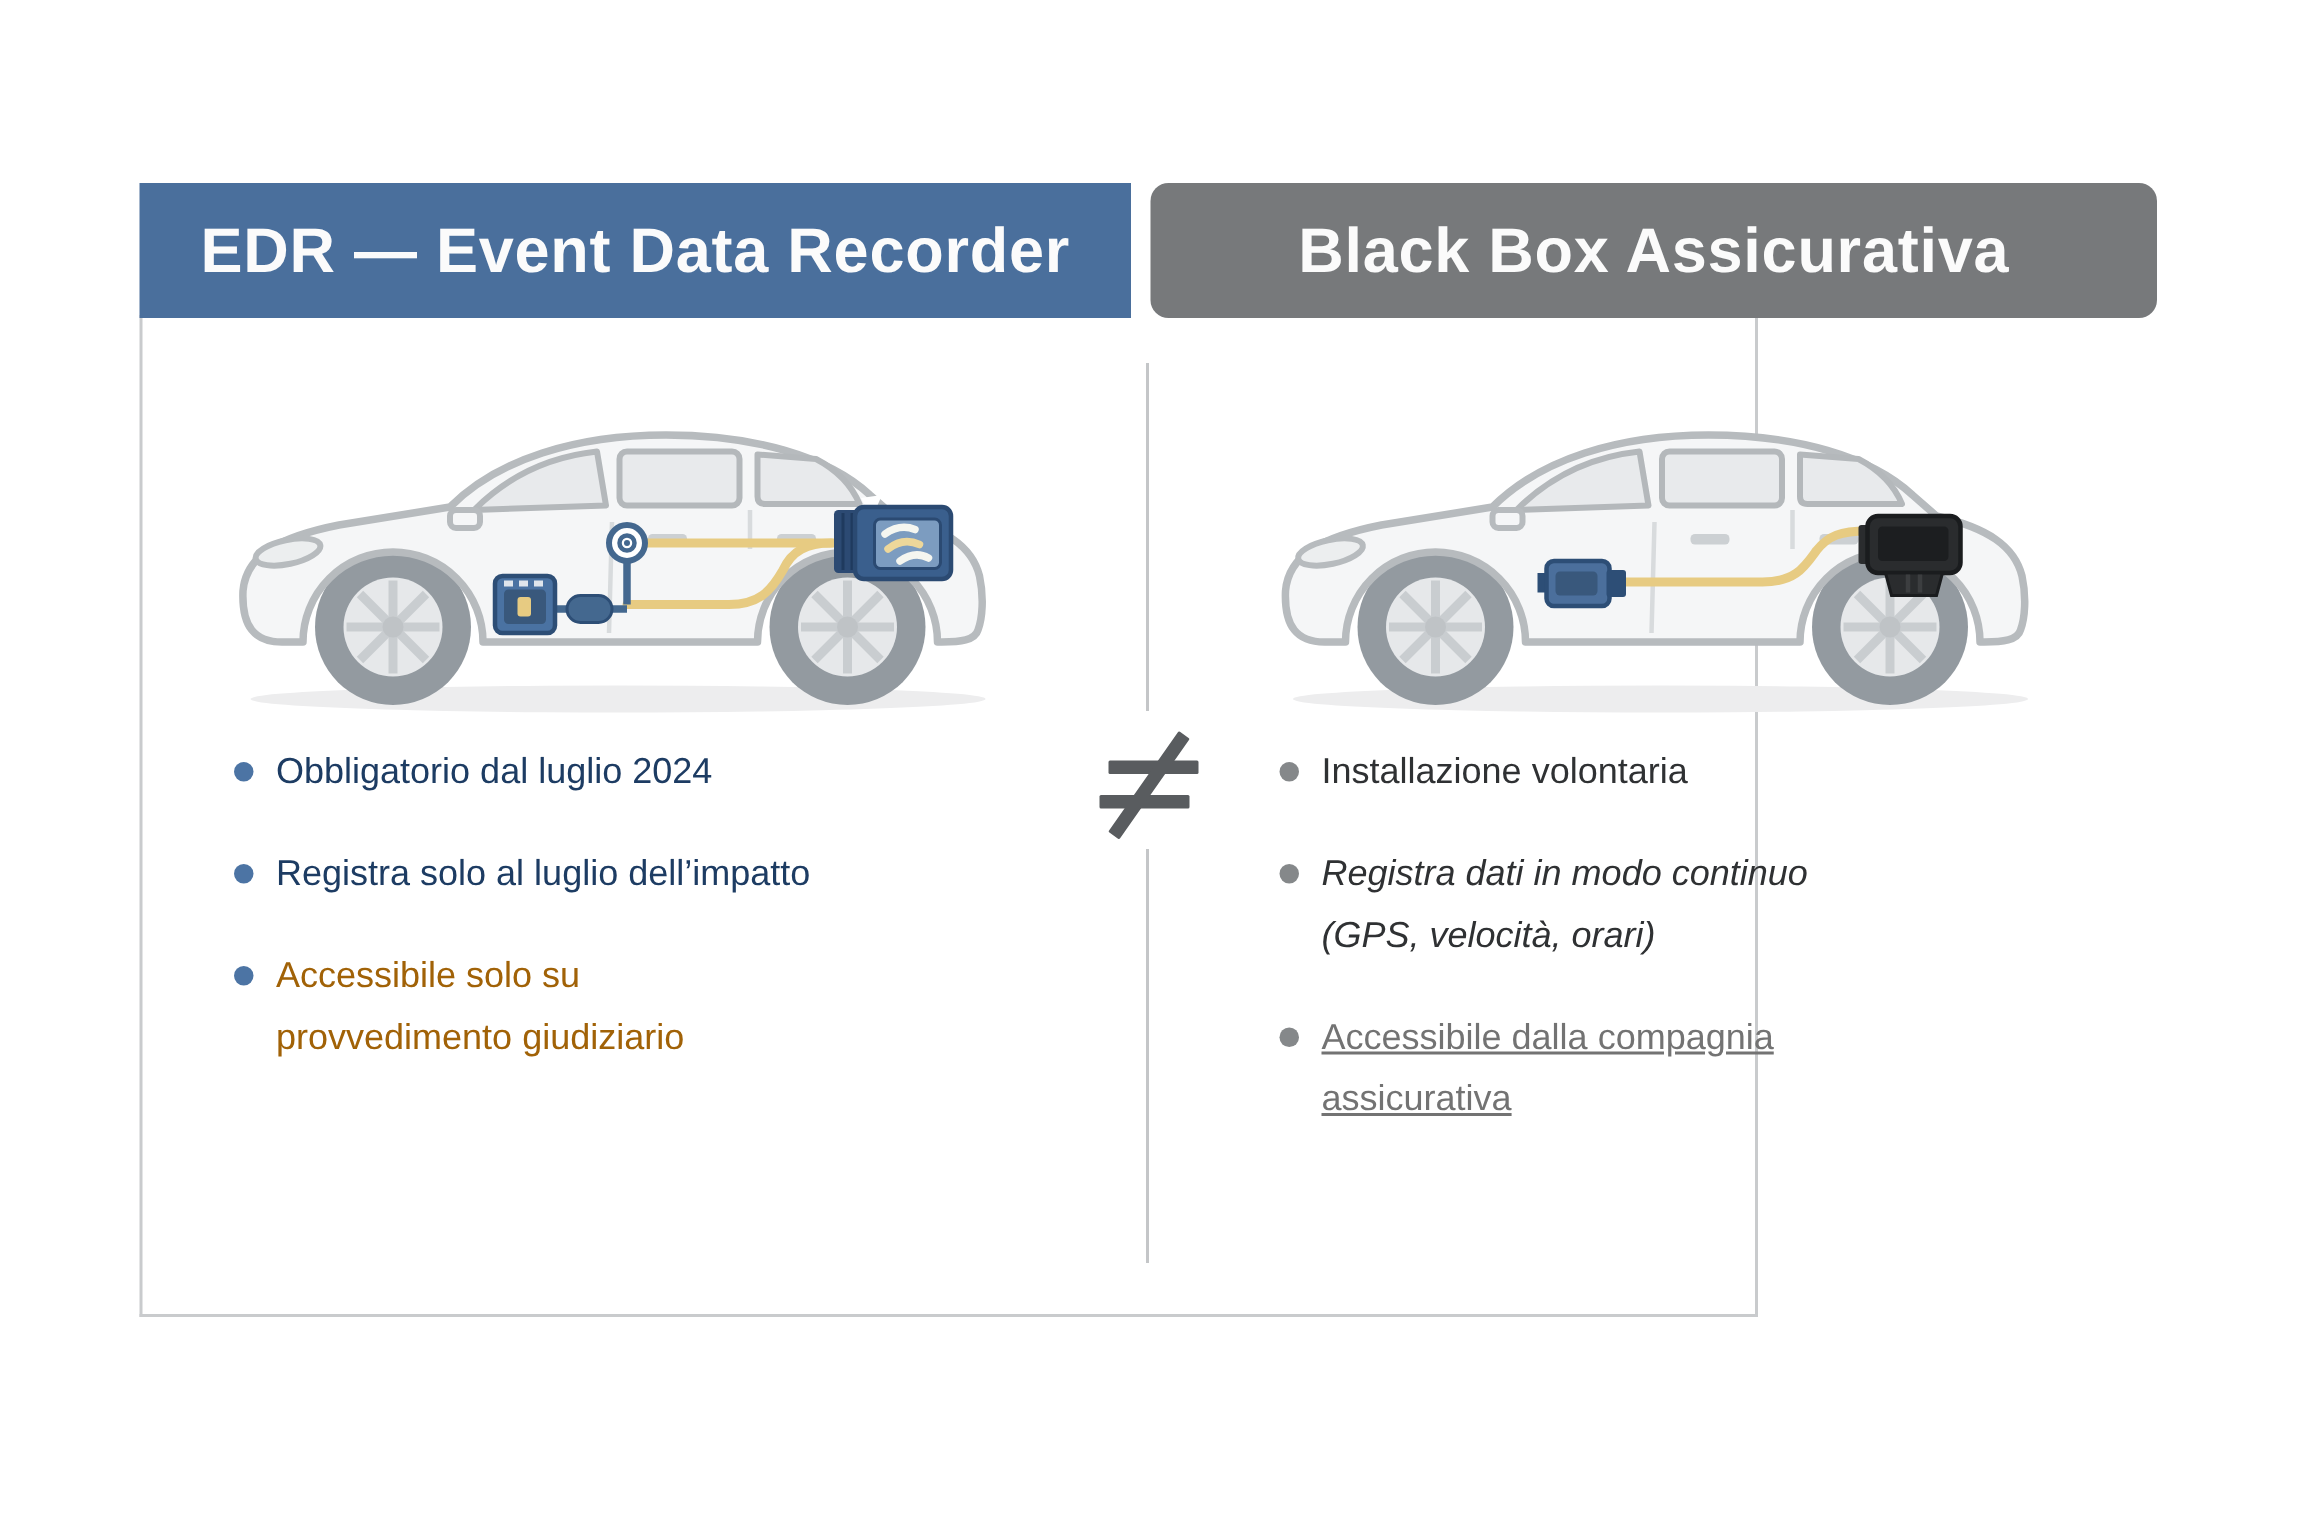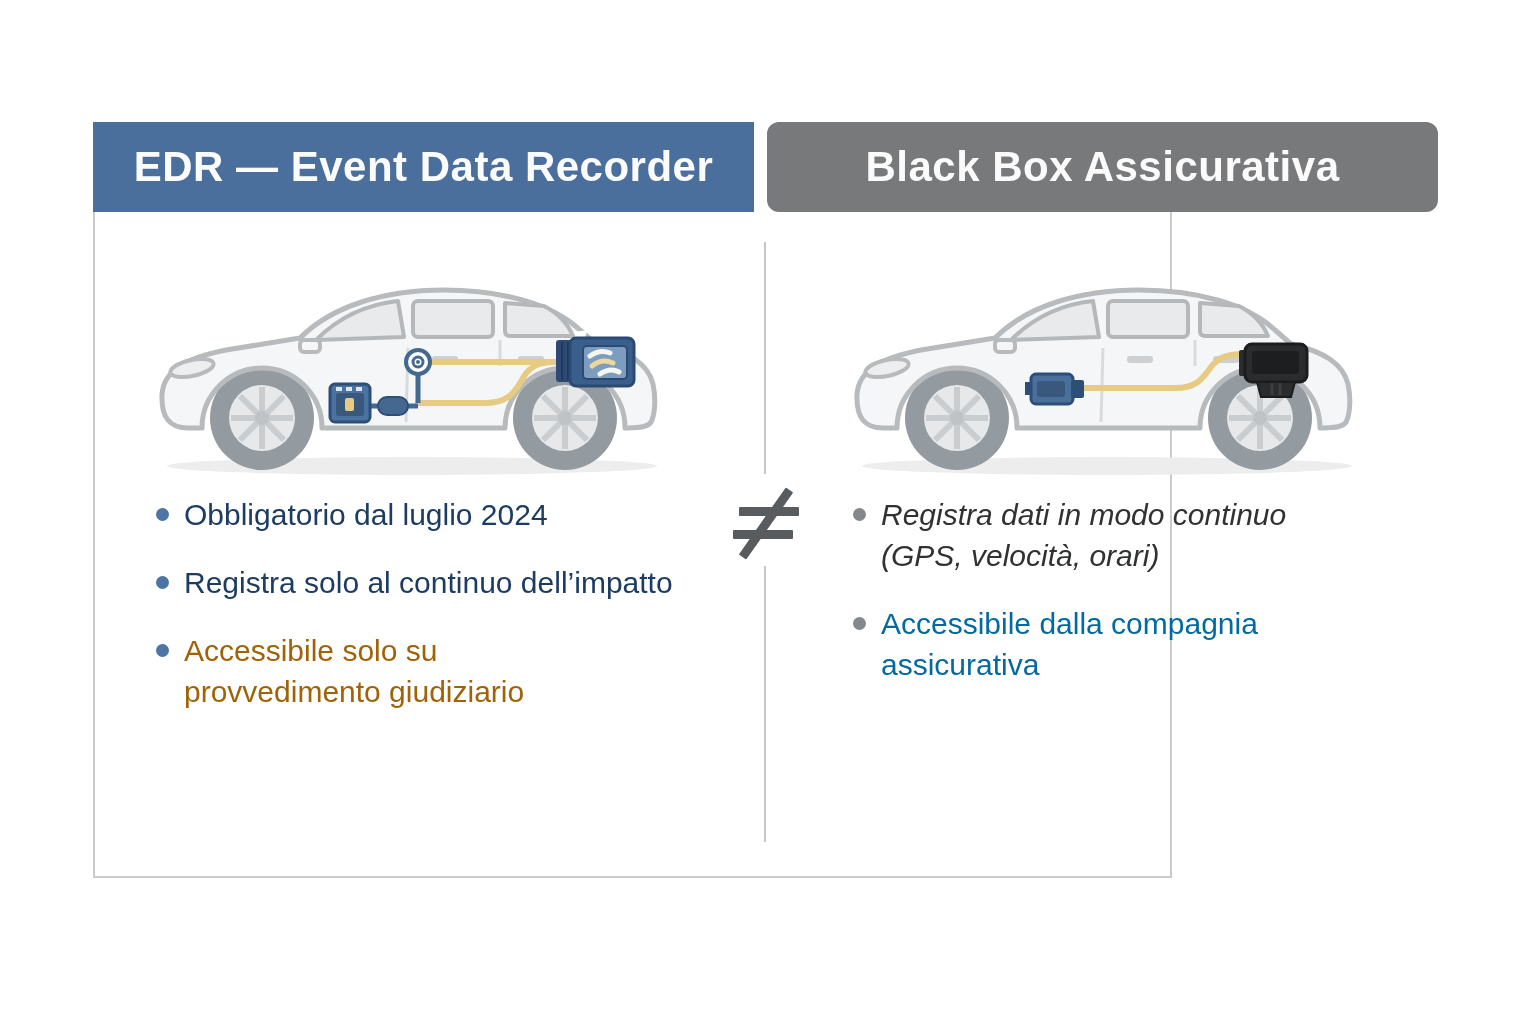--- a/index.html
+++ b/index.html
@@ -23,21 +23,21 @@
   .car{position:absolute;top:148px;width:530px;height:208px;}
   .car-left{left:57px;}
   .car-right{left:752px;}
   .bullets{position:absolute;top:372px;width:625px;list-style:none;margin:0;padding:0;}
   .bullets-left{left:63px;}
   .bullets-right{left:755px;padding-left:5px;}
   .bullet{display:flex;align-items:flex-start;gap:15px;margin-bottom:27px;}
   .dot{flex:0 0 13px;width:13px;height:13px;border-radius:50%;margin-top:14px;}
   .bullets-left .dot{background:#4c74a4;}
   .bullets-right .dot{background:#85888a;}
-  .bullet-text{font-size:30px;line-height:41px;white-space:pre-line;}
+  .bullet-text{font-size:24px;line-height:41px;white-space:pre-line;}
   .bullets-left .bullet-text{color:#1d3c63;}
   .bullets-right .bullet-text{color:#2f3133;}
 </style>
 </head>
 <body>
 
 <div class="card">
 
   <div class="frame"></div>
 
@@ -192,35 +192,39 @@
     </g>
   </svg>
 
   <ul class="bullets bullets-left">
     <li class="bullet">
       <span class="dot" style="background: rgb(76, 116, 164);"></span>
       <span class="bullet-text" style="color: rgb(29, 60, 99);">Obbligatorio dal luglio 2024</span>
     </li>
     <li class="bullet">
       <span class="dot" style="background: rgb(76, 116, 164);"></span>
-      <span class="bullet-text" style="color: rgb(29, 60, 99);">Registra solo al continuo dell’impatto</span>
+      <span class="bullet-text" style="color: rgb(29, 60, 99);">Registra solo al luglio dell’impatto</span>
     </li>
     <li class="bullet">
       <span class="dot" style="background: rgb(76, 116, 164);"></span>
       <span class="bullet-text" style="color: #a16207;">Accessibile solo su
 provvedimento giudiziario</span>
     </li>
   </ul>
 
   <ul class="bullets bullets-right">
     <li class="bullet">
       <span class="dot" style="background: rgb(133, 136, 138);"></span>
+      <span class="bullet-text" style="color: rgb(47, 49, 51);">Installazione volontaria</span>
+    </li>
+    <li class="bullet">
+      <span class="dot" style="background: rgb(133, 136, 138);"></span>
       <span class="bullet-text" style="color: rgb(47, 49, 51); font-style: italic;">Registra dati in modo continuo
 (GPS, velocità, orari)</span>
     </li>
     <li class="bullet">
       <span class="dot" style="background: rgb(133, 136, 138);"></span>
-      <span class="bullet-text" style="color: #0369a1;">Accessibile dalla compagnia
+      <span class="bullet-text" style="color: #737373; text-decoration: underline;">Accessibile dalla compagnia
 assicurativa</span>
     </li>
   </ul>
 
 </div>
 
 </body></html>

